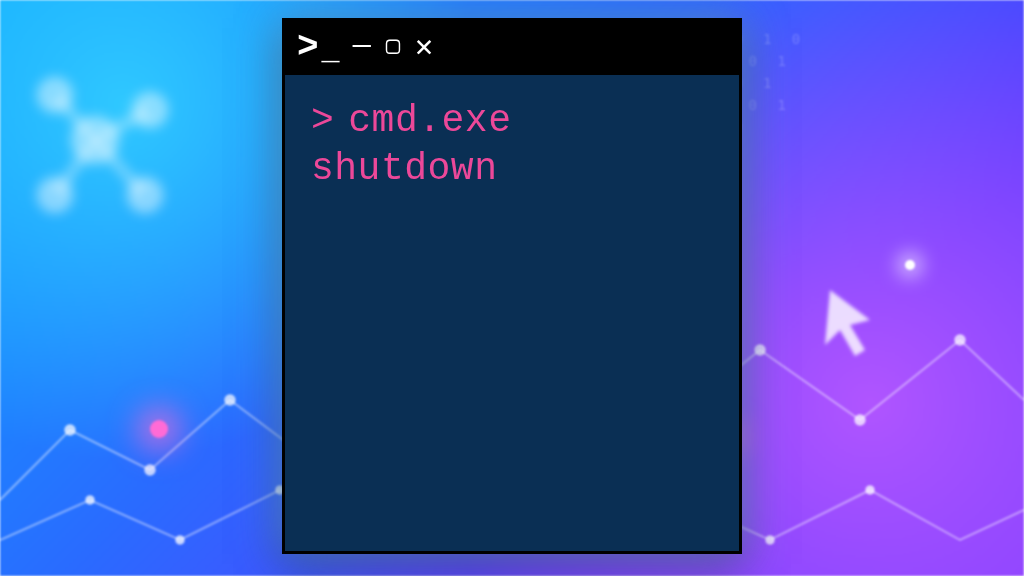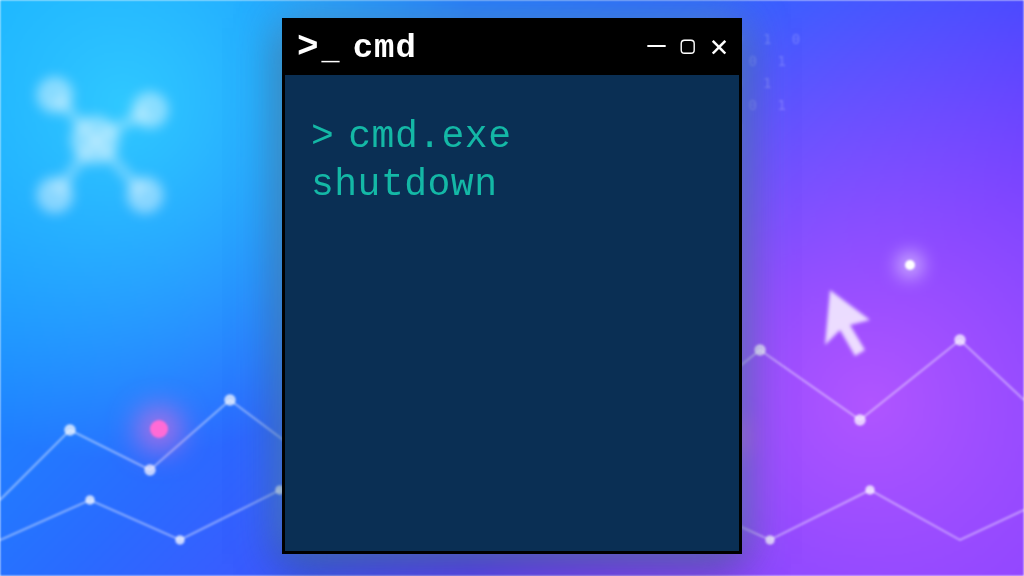--- a/index.html
+++ b/index.html
@@ -49,22 +49,22 @@
   .titlebar .prompt-icon .gt { font-size:36px; line-height:1; }
   .titlebar .prompt-icon .us { font-size:30px; font-weight:900; margin-left:2px; position:relative; top:2px;}
   .titlebar .title-text { flex:1; }
   .win-controls { display:flex; gap:14px; font-size:30px; font-weight:normal; }
   .win-controls span { cursor:pointer; line-height:1; }
   .win-controls .min { position:relative; top:-2px; }
   .win-controls .max { font-size:24px; position:relative; top:2px; }
   .win-controls .close { font-size:30px; }
 
   .body {
-    padding:38px 26px;
-    color:#14b8a6;
+    padding:22px 26px;
+    color:#ec4899;
     font-size:38px;
     line-height:1.25;
     font-weight:500;
     letter-spacing:.5px;
     white-space:pre-wrap;
     word-break:break-word;
   }
   .body .prompt-char { margin-right:14px; }
 </style>
 </head>
@@ -122,21 +122,20 @@
   <div class="flare f2"></div>
   <div class="flare f3"></div>
 </div>
 
 <div class="window">
   <div class="titlebar">
     <span class="prompt-icon">
       <span class="gt">&gt;</span>
         <span class="us">_</span>
     </span>
-    <span class="title-text">cmd</span>
     <span class="win-controls">
       <span class="min">—</span>
       <span class="max">▢</span>
       <span class="close">✕</span>
     </span>
   </div>
   <div class="body"><span class="prompt-char">&gt;</span><span>cmd.exe</span>
 <span>shutdown</span></div>
 </div>
 

